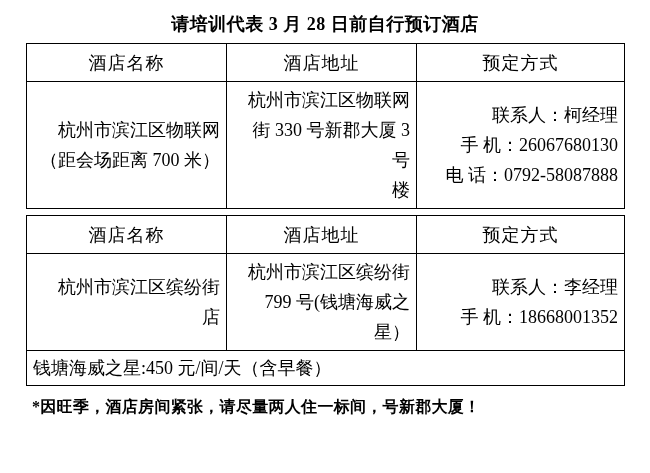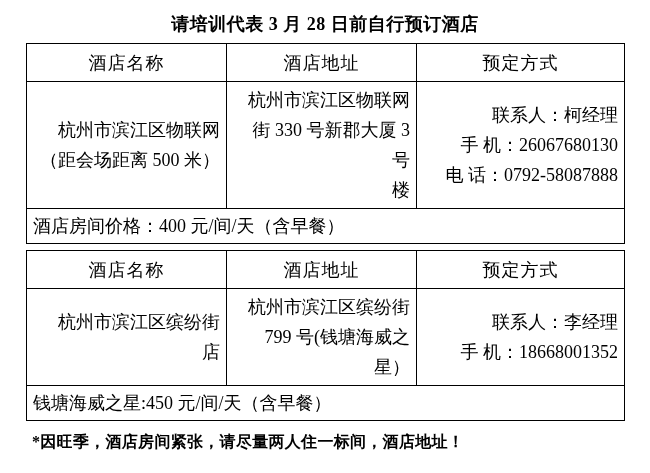--- a/index.html
+++ b/index.html
@@ -95,35 +95,32 @@
   <table class="hotel-table">
     <tbody>
       <tr>
         <td class="col-a hdr">酒店名称</td>
         <td class="col-b hdr">酒店地址</td>
         <td class="col-c hdr">预定方式</td>
       </tr>
       <tr>
         <td class="col-a cell-center name-cell-1">
           <span class="line">杭州市滨江区物联网</span>
-          <span class="line">（距会场距离 500 米）</span>
+          <span class="line">（距会场距离 700 米）</span>
         </td>
         <td class="col-b cell-center addr-cell-1">
           <span class="line">杭州市滨江区物联网</span>
           <span class="line">街 330 号新郡大厦 3 号</span>
           <span class="line">楼</span>
         </td>
         <td class="col-c cell-left contact-cell-1">
           <span class="line">联系人：柯经理</span>
           <span class="line">手  机：26067680130</span>
           <span class="line">电  话：0792-58087888</span>
         </td>
-      </tr>
-      <tr class="price-row">
-        <td colspan="3">酒店房间价格：400 元/间/天（含早餐）</td>
       </tr>
     </tbody>
   </table>
 
   <div class="spacer"></div>
 
   <table class="hotel-table">
     <tbody>
       <tr>
         <td class="col-a hdr">酒店名称</td>
@@ -143,15 +140,15 @@
           <span class="line">联系人：李经理</span>
           <span class="line">手  机：18668001352</span>
         </td>
       </tr>
       <tr class="price-row">
         <td colspan="3">钱塘海威之星:450 元/间/天（含早餐）</td>
       </tr>
     </tbody>
   </table>
 
-  <div class="footnote">*因旺季，酒店房间紧张，请尽量两人住一标间，酒店地址！</div>
+  <div class="footnote">*因旺季，酒店房间紧张，请尽量两人住一标间，号新郡大厦！</div>
 
 </div>
 
 </body></html>

